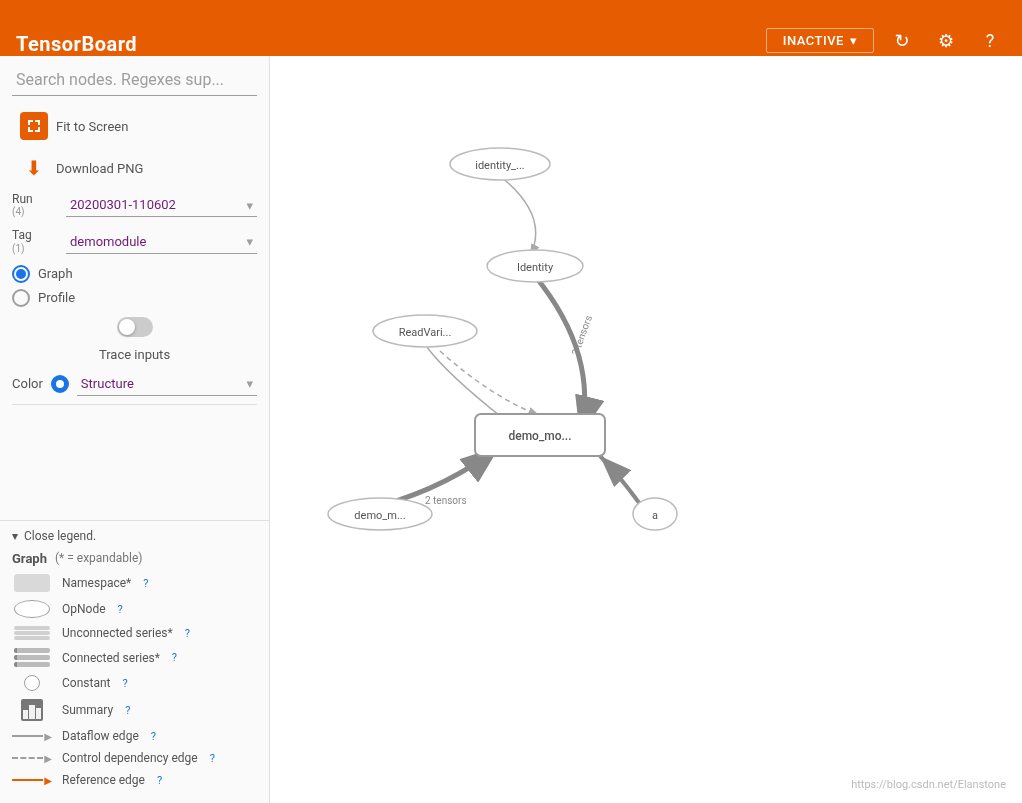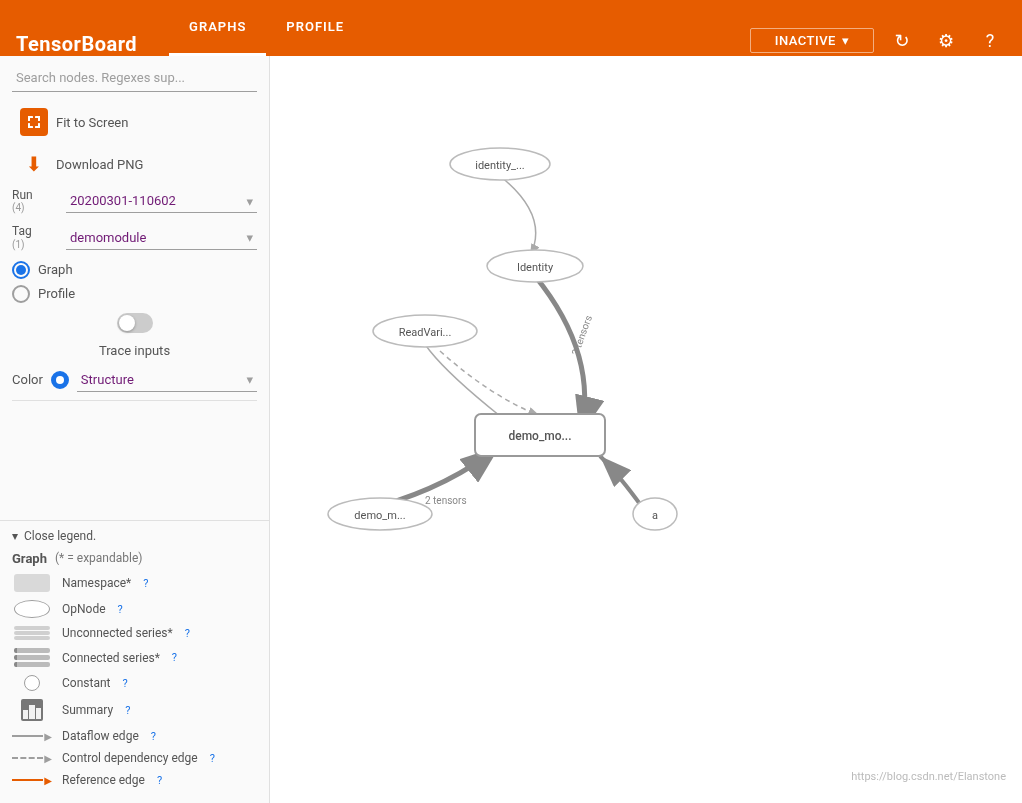--- a/index.html
+++ b/index.html
@@ -52,21 +52,21 @@
     }
     .navbar-dropdown {
       display: flex;
       align-items: center;
       gap: 6px;
       font-size: 13px;
       color: white;
       font-weight: 500;
       letter-spacing: 0.5px;
       border: 1px solid rgba(255,255,255,0.5);
-      padding: 4px 24px;
+      padding: 4px 16px;
       border-radius: 2px;
       cursor: pointer;
     }
     .navbar-icon-btn {
       width: 32px;
       height: 32px;
       display: flex;
       align-items: center;
       justify-content: center;
       cursor: pointer;
@@ -96,21 +96,21 @@
       padding: 8px 12px;
       flex: 1;
     }
 
     
     .search-box {
       width: 100%;
       border: none;
       border-bottom: 1px solid #9e9e9e;
       padding: 6px 4px;
-      font-size: 13px;
+      font-size: 16px;
       background: transparent;
       outline: none;
       color: #555;
       margin-bottom: 12px;
     }
     .search-box::placeholder { color: #9e9e9e; }
 
     
     .toolbar-btn {
       display: flex;
@@ -377,46 +377,38 @@
     .graph-area {
       flex: 1;
       background: white;
       position: relative;
       overflow: hidden;
     }
 
     
     .watermark {
       position: absolute;
-      bottom: 20px;
+      bottom: 12px;
       right: 16px;
       font-size: 11px;
       color: #bbb;
     }
 
     
     .graph-svg {
       position: absolute;
       top: 0; left: 0;
       width: 100%; height: 100%;
     }
   </style>
 </head>
 <body>
 
 <div class="navbar">
   <div class="navbar-brand">TensorBoard</div>
-  <div class="navbar-tabs">
-    <div class="navbar-tab active">
-      <span>GRAPHS</span>
-    </div>
-    <div class="navbar-tab">
-      <span>PROFILE</span>
-    </div>
-  </div>
   <div class="navbar-right">
     <div class="navbar-dropdown">
       <span>INACTIVE</span>
       <span>▾</span>
     </div>
     <div class="navbar-icon-btn">
       <span>↻</span>
     </div>
     <div class="navbar-icon-btn">
       <span>⚙</span>

